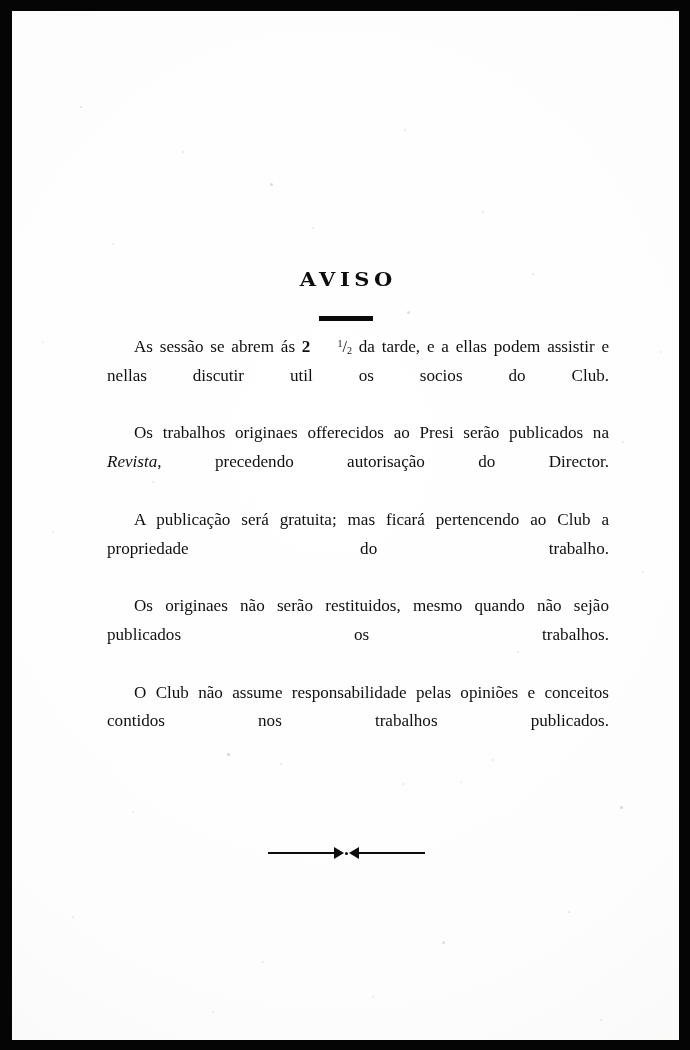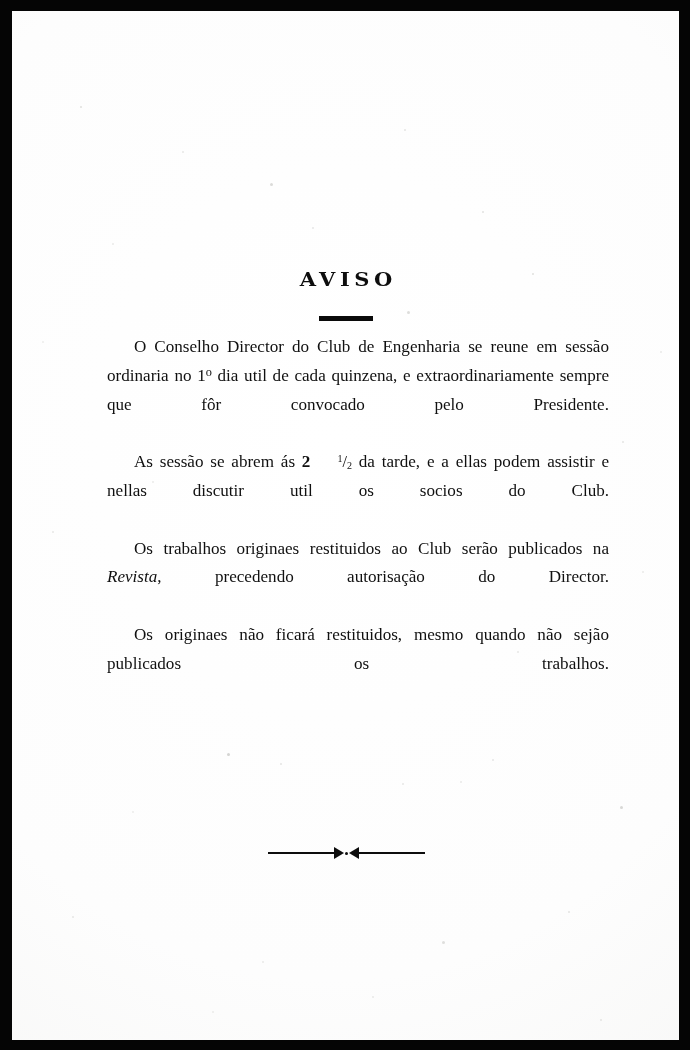--- a/index.html
+++ b/index.html
@@ -215,29 +215,30 @@
 
     <div id="content">
 
       <div id="title-block">
         <span id="doc-title">AVISO</span>
         <div id="title-rule"></div>
       </div>
 
       <div id="body-text">
 
-        <p class="para"><span>O Conselho Director do Club de Engenharia se reune em sessão ordinaria no 1</span><span class="ord">o</span><span> dia util de cada quinzena, e extraordinariamente sempre que fôr convocado pelo Presi­dente.</span></p>
 
         <p class="para"><span>As sessão se abrem ás </span><span class="num-bold">2</span><span class="frac"><sup>1</sup><span>/</span><sub>2</sub></span><span> da tarde, e a ellas podem assistir e nellas discutir util os socios do Club.</span></p>
 
-        <p class="para"><span>Os trabalhos originaes restituidos ao Club serão pu­blicados na </span><em class="work-title">Revista</em><span>, precedendo autorisação do Director.</span></p>
-
-
-        <p class="para"><span>Os originaes não ficará restituidos, mesmo quando não sejão publicados os trabalhos.</span></p>
-
+        <p class="para"><span>Os trabalhos originaes offerecidos ao Presi serão pu­blicados na </span><em class="work-title">Revista</em><span>, precedendo autorisação do Director.</span></p>
+
+        <p class="para"><span>A publicação será gratuita; mas ficará pertencendo ao Club a propriedade do trabalho.</span></p>
+
+        <p class="para"><span>Os originaes não serão restituidos, mesmo quando não sejão publicados os trabalhos.</span></p>
+
+        <p class="para"><span>O Club não assume responsabilidade pelas opiniões e conceitos contidos nos trabalhos publicados.</span></p>
 
       </div>
 
       <div id="ornament">
         <div class="orn-rule"></div>
         <div class="orn-arrow right"></div>
         <div class="orn-dot"></div>
         <div class="orn-arrow left"></div>
         <div class="orn-rule"></div>
       </div>

